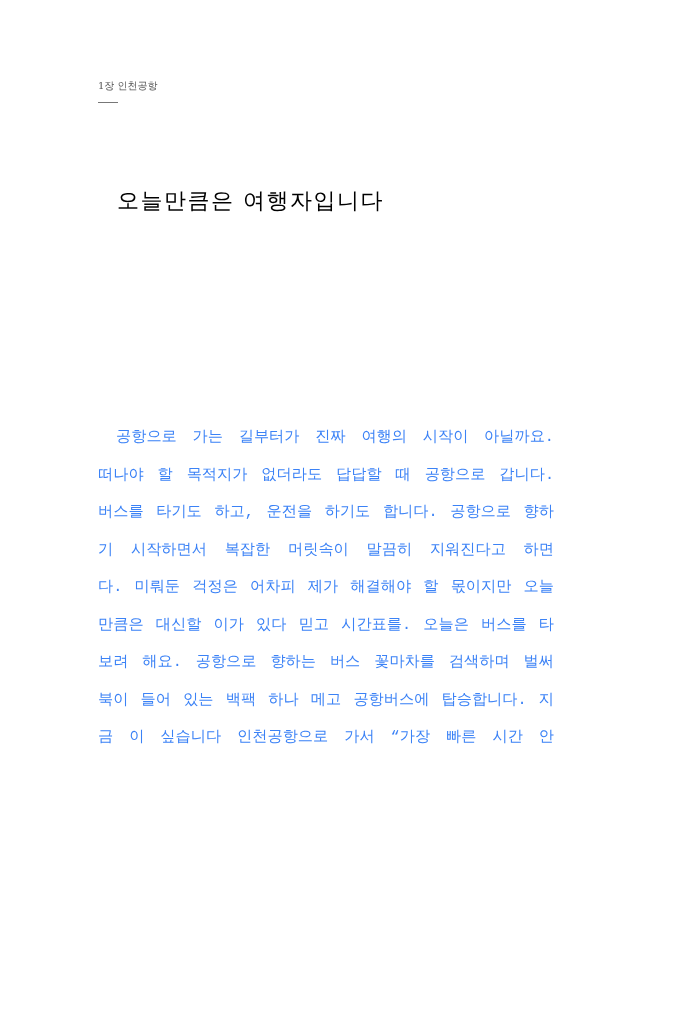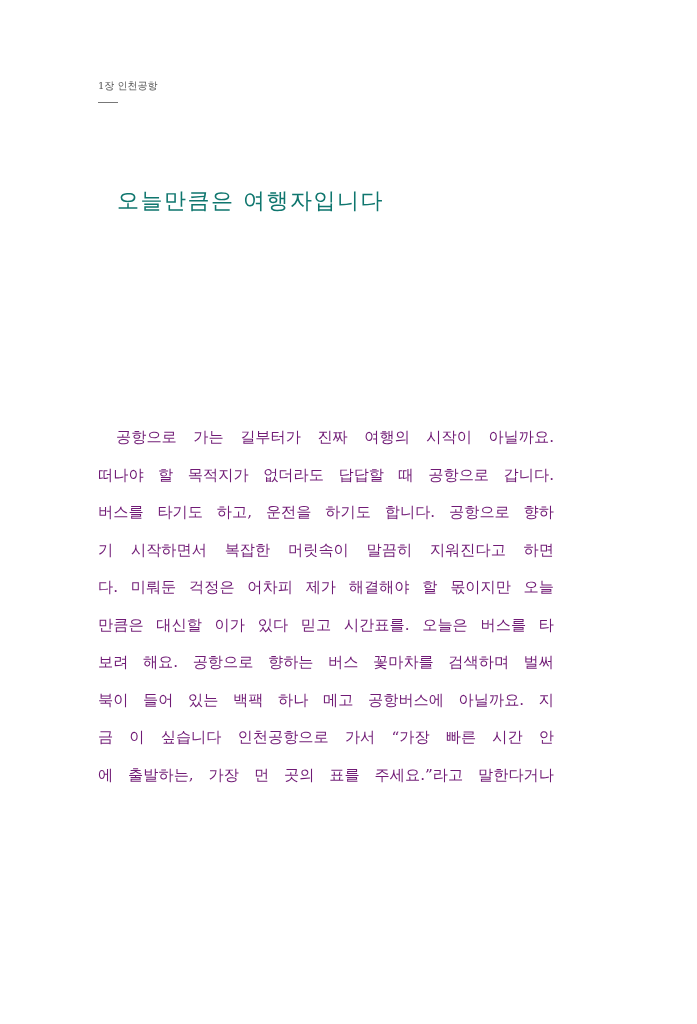--- a/index.html
+++ b/index.html
@@ -29,38 +29,39 @@
       top: 102px;
       width: 20px;
       height: 0;
       border-top: 1px solid #777777;
     }
     .chapter-title {
       position: absolute;
       left: 117px;
       top: 186px;
       font-size: 22px;
-      color: #0f766e;
+      color: #000000;
       letter-spacing: 1.5px;
       white-space: nowrap;
     }
     .body-text {
       position: absolute;
       left: 98px;
       top: 425px;
       width: 456px;
     }
     .line {
       height: 37.5px;
       font-size: 15.2px;
       line-height: 24px;
-      color: #701a75;
+      color: #3b82f6;
       white-space: nowrap;
       text-align: justify;
       text-align-last: justify;
+      font-family: Liberation Mono, monospace;
     }
     .line.indent {
       padding-left: 18px;
     }
     .line.last {
       text-align-last: justify;
     }
   </style>
 </head>
 <body>
@@ -71,16 +72,15 @@
 <h1 class="chapter-title" style="margin:0;font-weight:normal;">오늘만큼은 여행자입니다</h1>
 
 <div class="body-text">
   <div class="line indent">공항으로 가는 길부터가 진짜 여행의 시작이 아닐까요.</div>
   <div class="line">떠나야 할 목적지가 없더라도 답답할 때 공항으로 갑니다.</div>
   <div class="line">버스를 타기도 하고, 운전을 하기도 합니다. 공항으로 향하</div>
   <div class="line">기 시작하면서 복잡한 머릿속이 말끔히 지워진다고 하면</div>
   <div class="line">다. 미뤄둔 걱정은 어차피 제가 해결해야 할 몫이지만 오늘</div>
   <div class="line">만큼은 대신할 이가 있다 믿고 시간표를. 오늘은 버스를 타</div>
   <div class="line">보려 해요. 공항으로 향하는 버스 꽃마차를 검색하며 벌써</div>
-  <div class="line">북이 들어 있는 백팩 하나 메고 공항버스에 아닐까요. 지</div>
+  <div class="line">북이 들어 있는 백팩 하나 메고 공항버스에 탑승합니다. 지</div>
   <div class="line">금 이 싶습니다 인천공항으로 가서 “가장 빠른 시간 안</div>
-  <div class="line last">에 출발하는, 가장 먼 곳의 표를 주세요.”라고 말한다거나</div>
 </div>
 
 </body></html>

